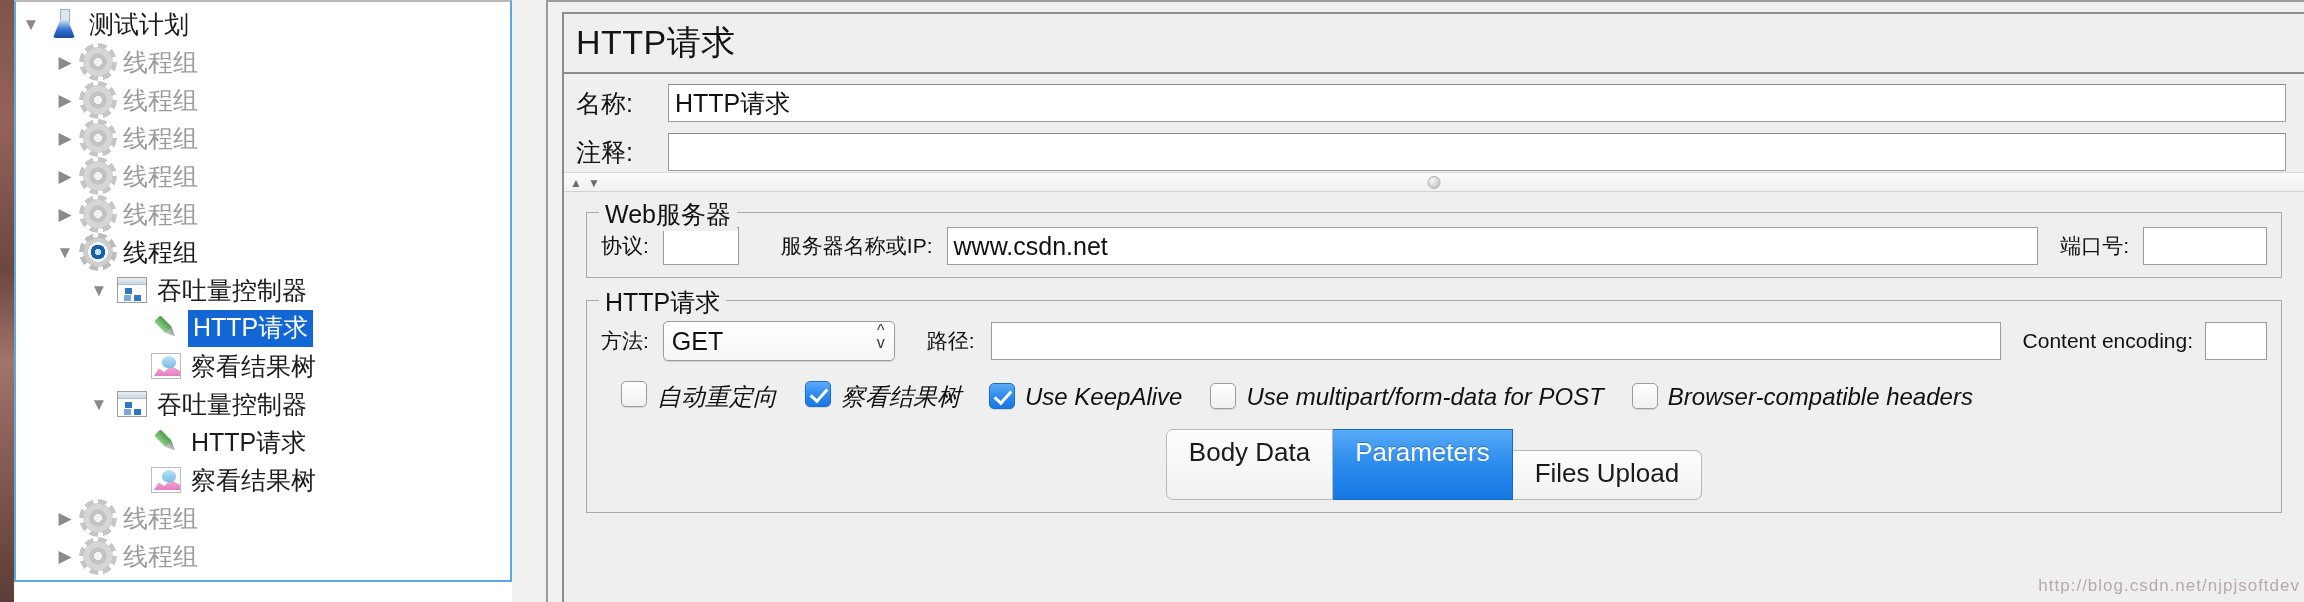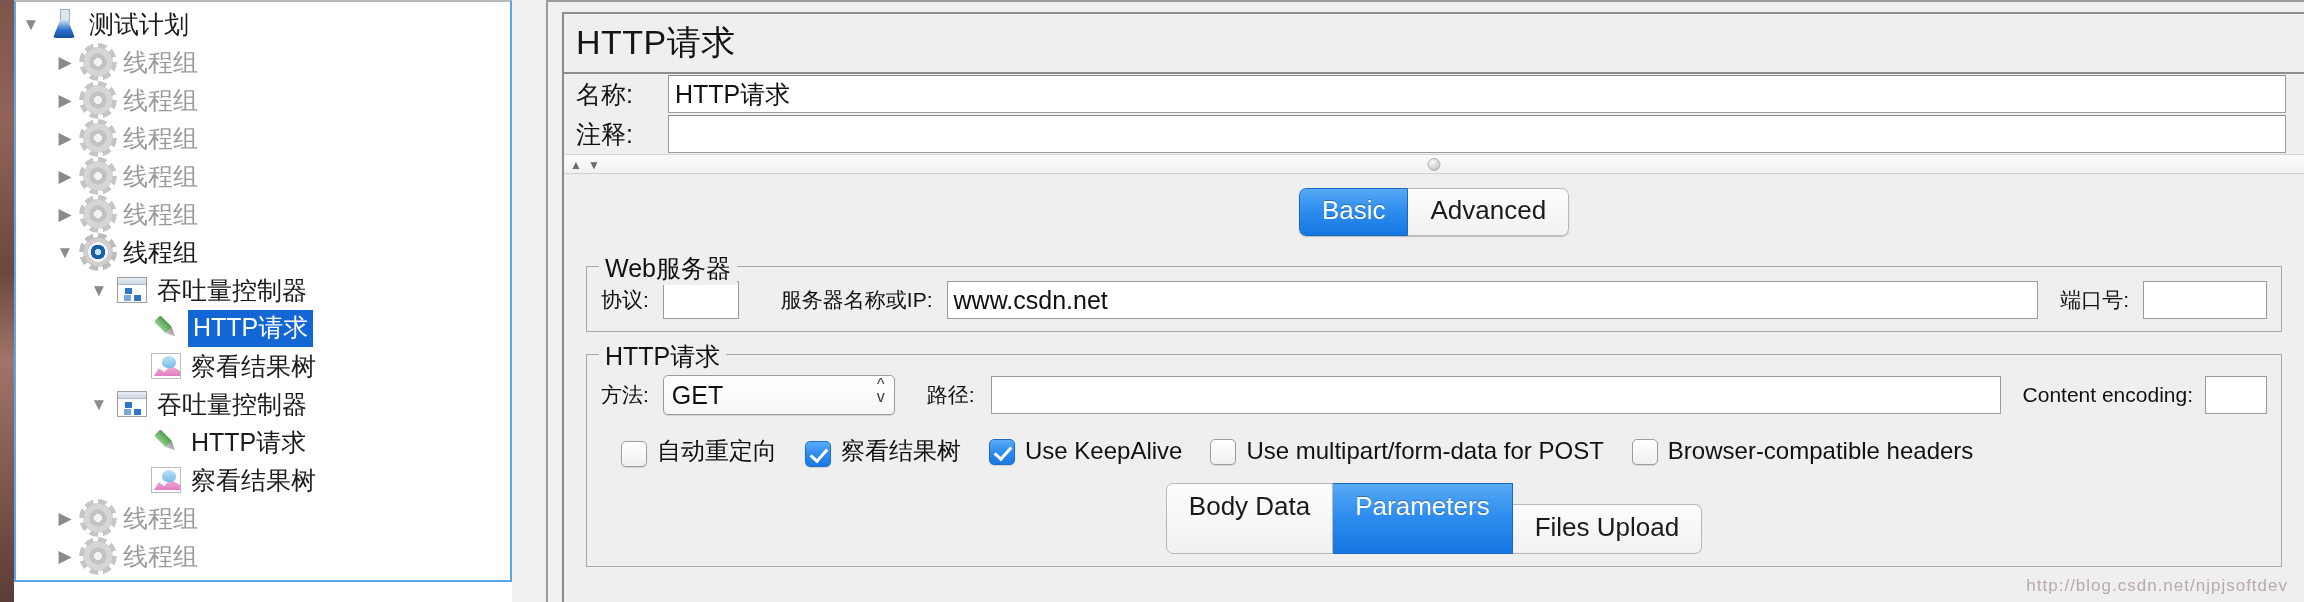--- a/index.html
+++ b/index.html
@@ -178,21 +178,21 @@
     padding:6px 0 6px 12px;
     letter-spacing:.5px;
   }
   .field-block {
     border-top:2px solid #8c8c8c;
     background:#efefef;
     padding:0;
   }
   .field-row {
     display:flex; align-items:center;
-    height:40px;
+    height:58px;
     padding-left:12px;
   }
   .field-label {
     font-size:25px; color:#111;
     width:92px; flex:0 0 92px;
   }
   .text-input {
     flex:1 1 auto;
     height:38px;
     background:#ffffff;
@@ -302,21 +302,21 @@
     line-height:.72; font-size:16px; color:#3a3a3a;
   }
 
   
   .checkrow {
     display:flex; align-items:center;
     margin-top:20px;
     padding-left:20px;
     gap:0;
   }
-  .cbwrap { display:flex; align-items:flex-end; margin-right:28px; }
+  .cbwrap { display:flex; align-items:flex-start; margin-right:28px;font-style:italic; }
   .cbox {
     width:26px; height:26px; flex:0 0 26px;
     border-radius:5px;
     border:1px solid #9d9d9d;
     background:linear-gradient(to bottom,#ffffff,#f0f0f0);
     box-shadow:0 1px 1px rgba(0,0,0,.12);
     margin-right:10px;
     position:relative;
   }
   .cbox.checked {
@@ -348,21 +348,21 @@
   }
   .btab:first-child { border-left-width:1px; border-radius:7px 0 0 7px; }
   .btab:last-child { border-radius:0 7px 7px 0;margin-top:21px; }
   .btab.active {
     background:linear-gradient(to bottom,#57aaf6 0%,#2d8cee 48%,#1577e2 100%);
     color:#fff; border-color:#1669c4;
     text-shadow:0 -1px 0 rgba(0,0,0,.28);
   }
 
   .watermark {
-    position:absolute; right:16px; bottom:6px;
+    position:absolute; right:4px; bottom:6px;
     font-size:17px; color:#b9a9a9;
     font-family:"Liberation Sans", sans-serif;
     letter-spacing:1px;
   }
 </style>
 </head>
 <body>
 
 <div class="app">
 
@@ -502,26 +502,20 @@
           <div class="text-input"></div>
         </div>
       </div>
 
       <div class="h-split">
         <span class="tri-up">▲</span>
         <span class="tri-dn">▼</span>
         <span class="split-knob"></span>
       </div>
 
-      <div class="tabstrip">
-        <div class="seg">
-          <div class="seg-item active">Basic</div>
-          <div class="seg-item">Advanced</div>
-        </div>
-      </div>
 
       <div class="content-area">
 
         <div class="group">
           <div class="group-title">Web服务器</div>
           <div class="row">
             <span class="lbl">协议:</span>
             <span class="inp" style="width:76px; margin-left:14px;"></span>
             <span class="lbl" style="margin-left:42px;">服务器名称或IP:</span>
             <span class="inp" style="flex:1 1 auto; margin-left:14px;">www.csdn.net</span>

